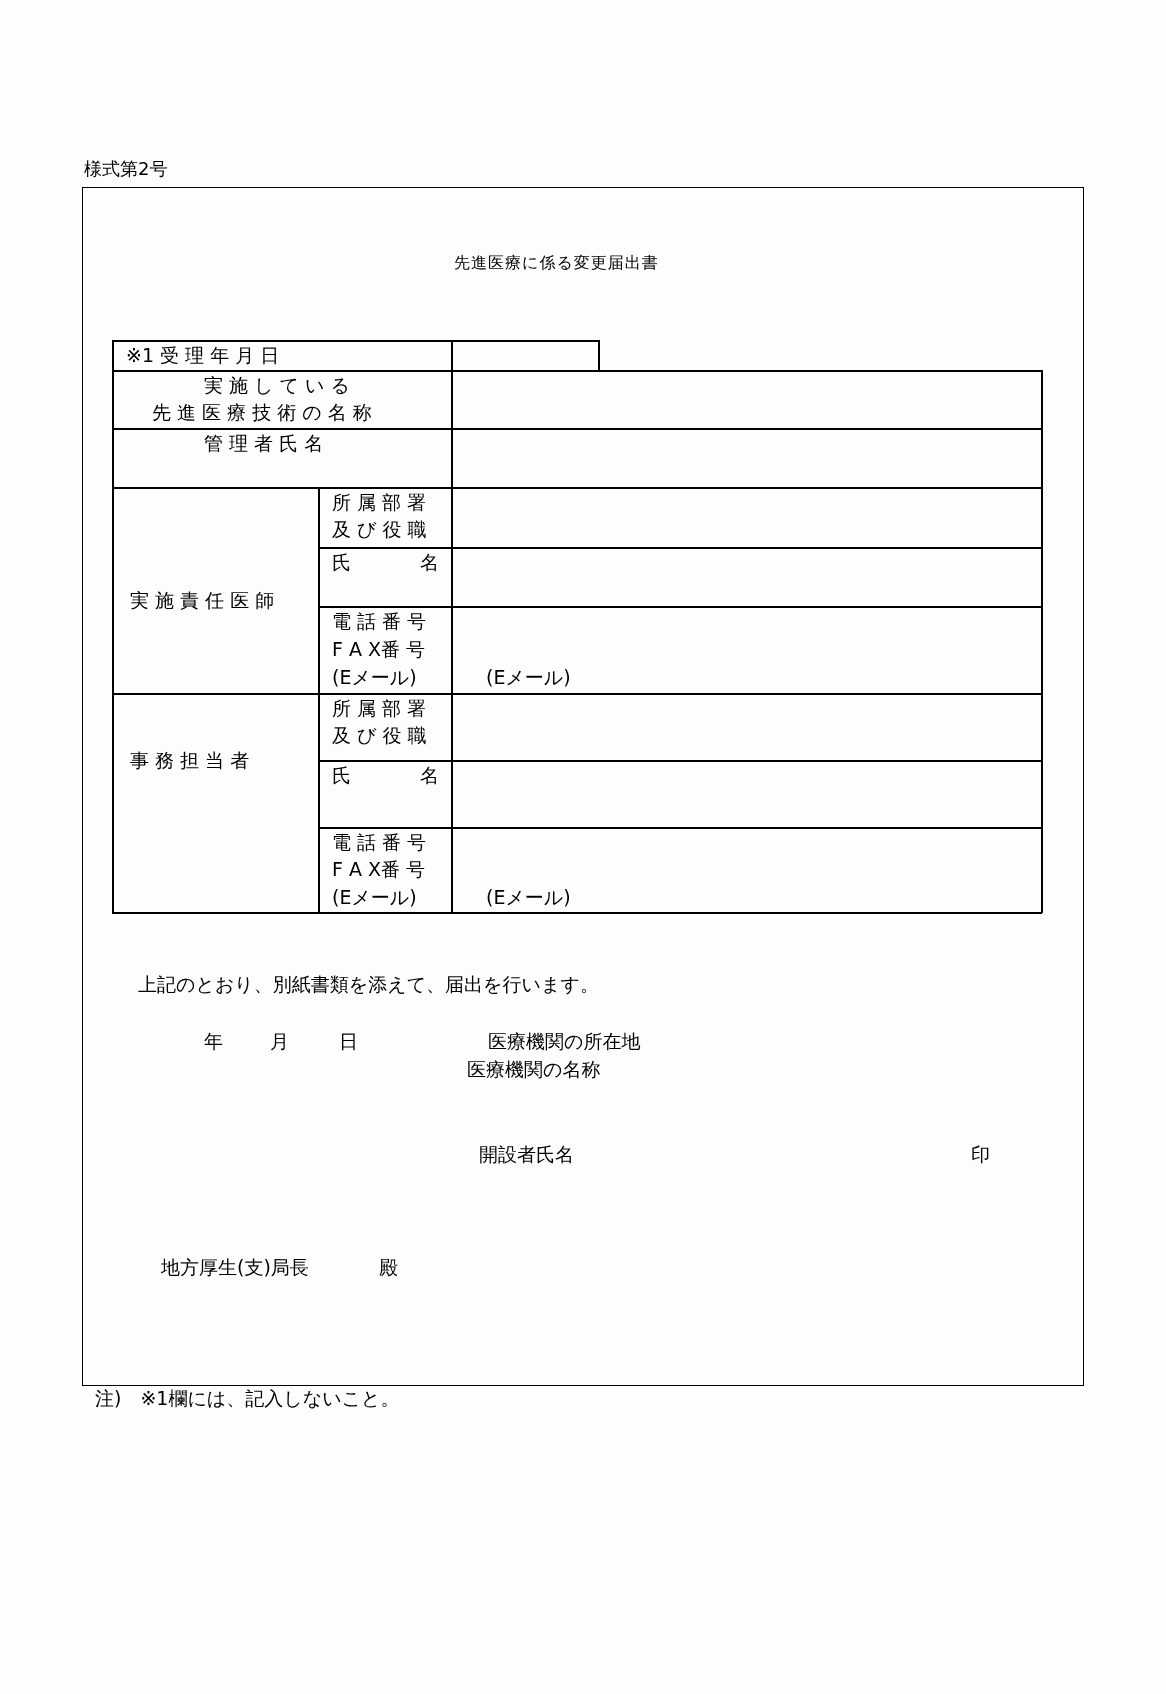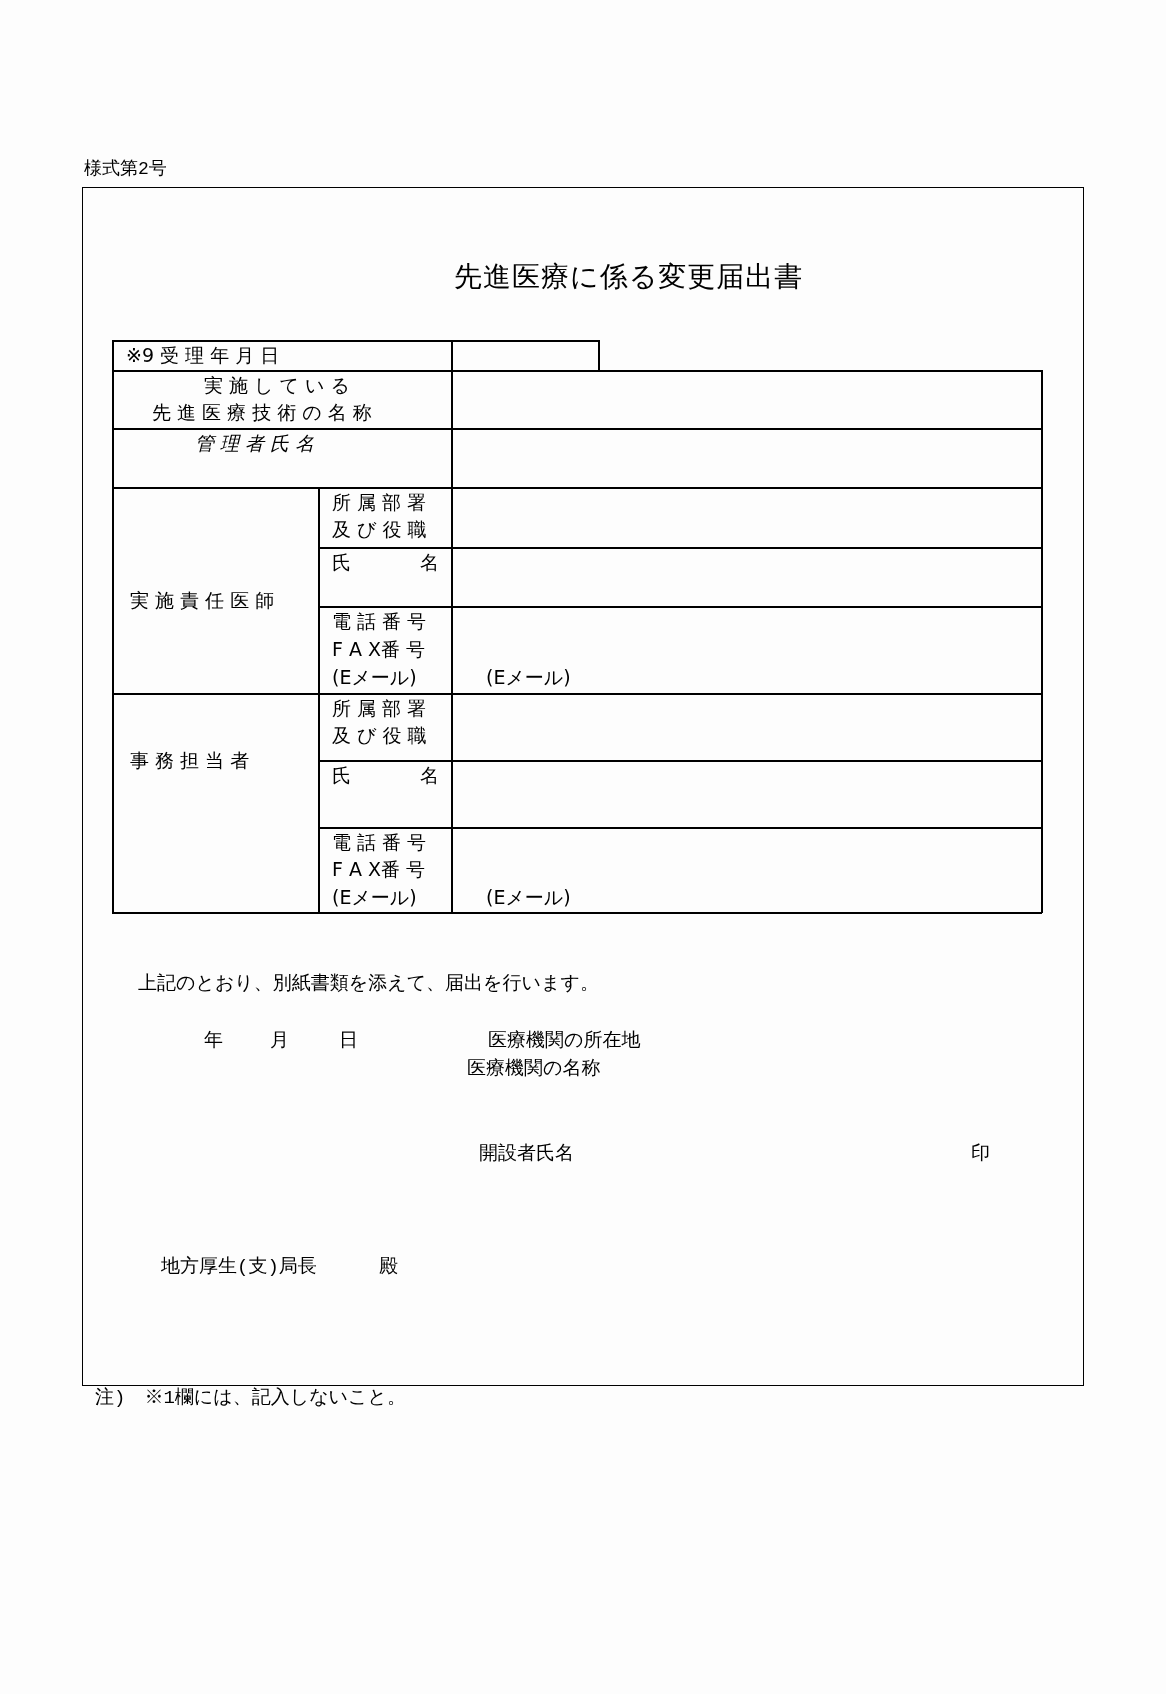--- a/index.html
+++ b/index.html
@@ -1,21 +1,21 @@
 <!DOCTYPE html>
 <html><head>
 <meta charset="utf-8">
 <style>
   html, body { margin: 0; padding: 0; background: #fdfdfd; }
   body { width: 1166px; height: 1694px; position: relative; overflow: hidden;
          font-family: "DejaVu Sans", "Liberation Sans", sans-serif; color: #000; font-size: 18px; }
-  .abs { position: absolute; white-space: pre; line-height: 1; font-family: Liberation Mono, monospace; }
+  .abs { position: absolute; white-space: pre; line-height: 1; }
   .form-no { left: 84px; top: 160px; font-size: 18px; }
   .outer { position: absolute; left: 82px; top: 187px; width: 1002px; height: 1199px; border: 1.5px solid #000; box-sizing: border-box; }
-  .title { left: 454px; top: 265px; font-size: 28px; letter-spacing: 1px; text-align: right; }
+  .title { left: 454px; top: 255px; font-size: 16px; letter-spacing: 1px; text-align: right; }
   .line { position: absolute; background: #000; }
   .h { height: 1.5px; }
   .v { width: 1.5px; }
   .cell-text { position: absolute; line-height: 27px; font-size: 19px; white-space: pre; }
   .field { position: absolute; }
 </style>
 </head>
 <body>
 
 <div class="abs form-no">様式第2号</div>
@@ -38,28 +38,28 @@
   <div class="line h" style="left:318px;top:760px;width:724px;"></div>
   <div class="line h" style="left:318px;top:827px;width:724px;"></div>
   <div class="line h" style="left:112px;top:912px;width:930px;"></div>
 
   <div class="line v" style="left:112px;top:340px;height:573px;"></div>
   <div class="line v" style="left:451px;top:340px;height:573px;"></div>
   <div class="line v" style="left:318px;top:487px;height:426px;"></div>
   <div class="line v" style="left:1041px;top:370px;height:543px;"></div>
 </div>
 
-<div class="cell-text" style="left:126px;top:342px;">※9 受 理 年 月 日</div>
+<div class="cell-text" style="left:126px;top:342px;">※1 受 理 年 月 日</div>
 <div class="field" style="left:453px;top:342px;width:144px;height:27px;"></div>
 
 <div class="cell-text" style="left:204px;top:372px;">実 施 し て い る</div>
 <div class="cell-text" style="left:152px;top:399px;">先 進 医 療 技 術 の 名 称</div>
 <div class="field" style="left:453px;top:372px;width:587px;height:55px;"></div>
 
-<div class="cell-text" style="left:195px;top:430px;font-style:italic;">管 理 者 氏 名</div>
+<div class="cell-text" style="left:204px;top:430px;">管 理 者 氏 名</div>
 <div class="field" style="left:453px;top:430px;width:587px;height:56px;"></div>
 
 <div class="cell-text" style="left:130px;top:543px;margin-top:44px;">実 施 責 任 医 師</div>
 <div class="cell-text" style="left:332px;top:489px;">所 属 部 署</div>
 <div class="cell-text" style="left:332px;top:516px;">及 び 役 職</div>
 <div class="field" style="left:453px;top:489px;width:587px;height:57px;"></div>
 
 <div class="cell-text" style="left:332px;top:549px;">氏</div>
 <div class="cell-text" style="left:420px;top:549px;">名</div>
 <div class="field" style="left:453px;top:549px;width:587px;height:56px;"></div>

